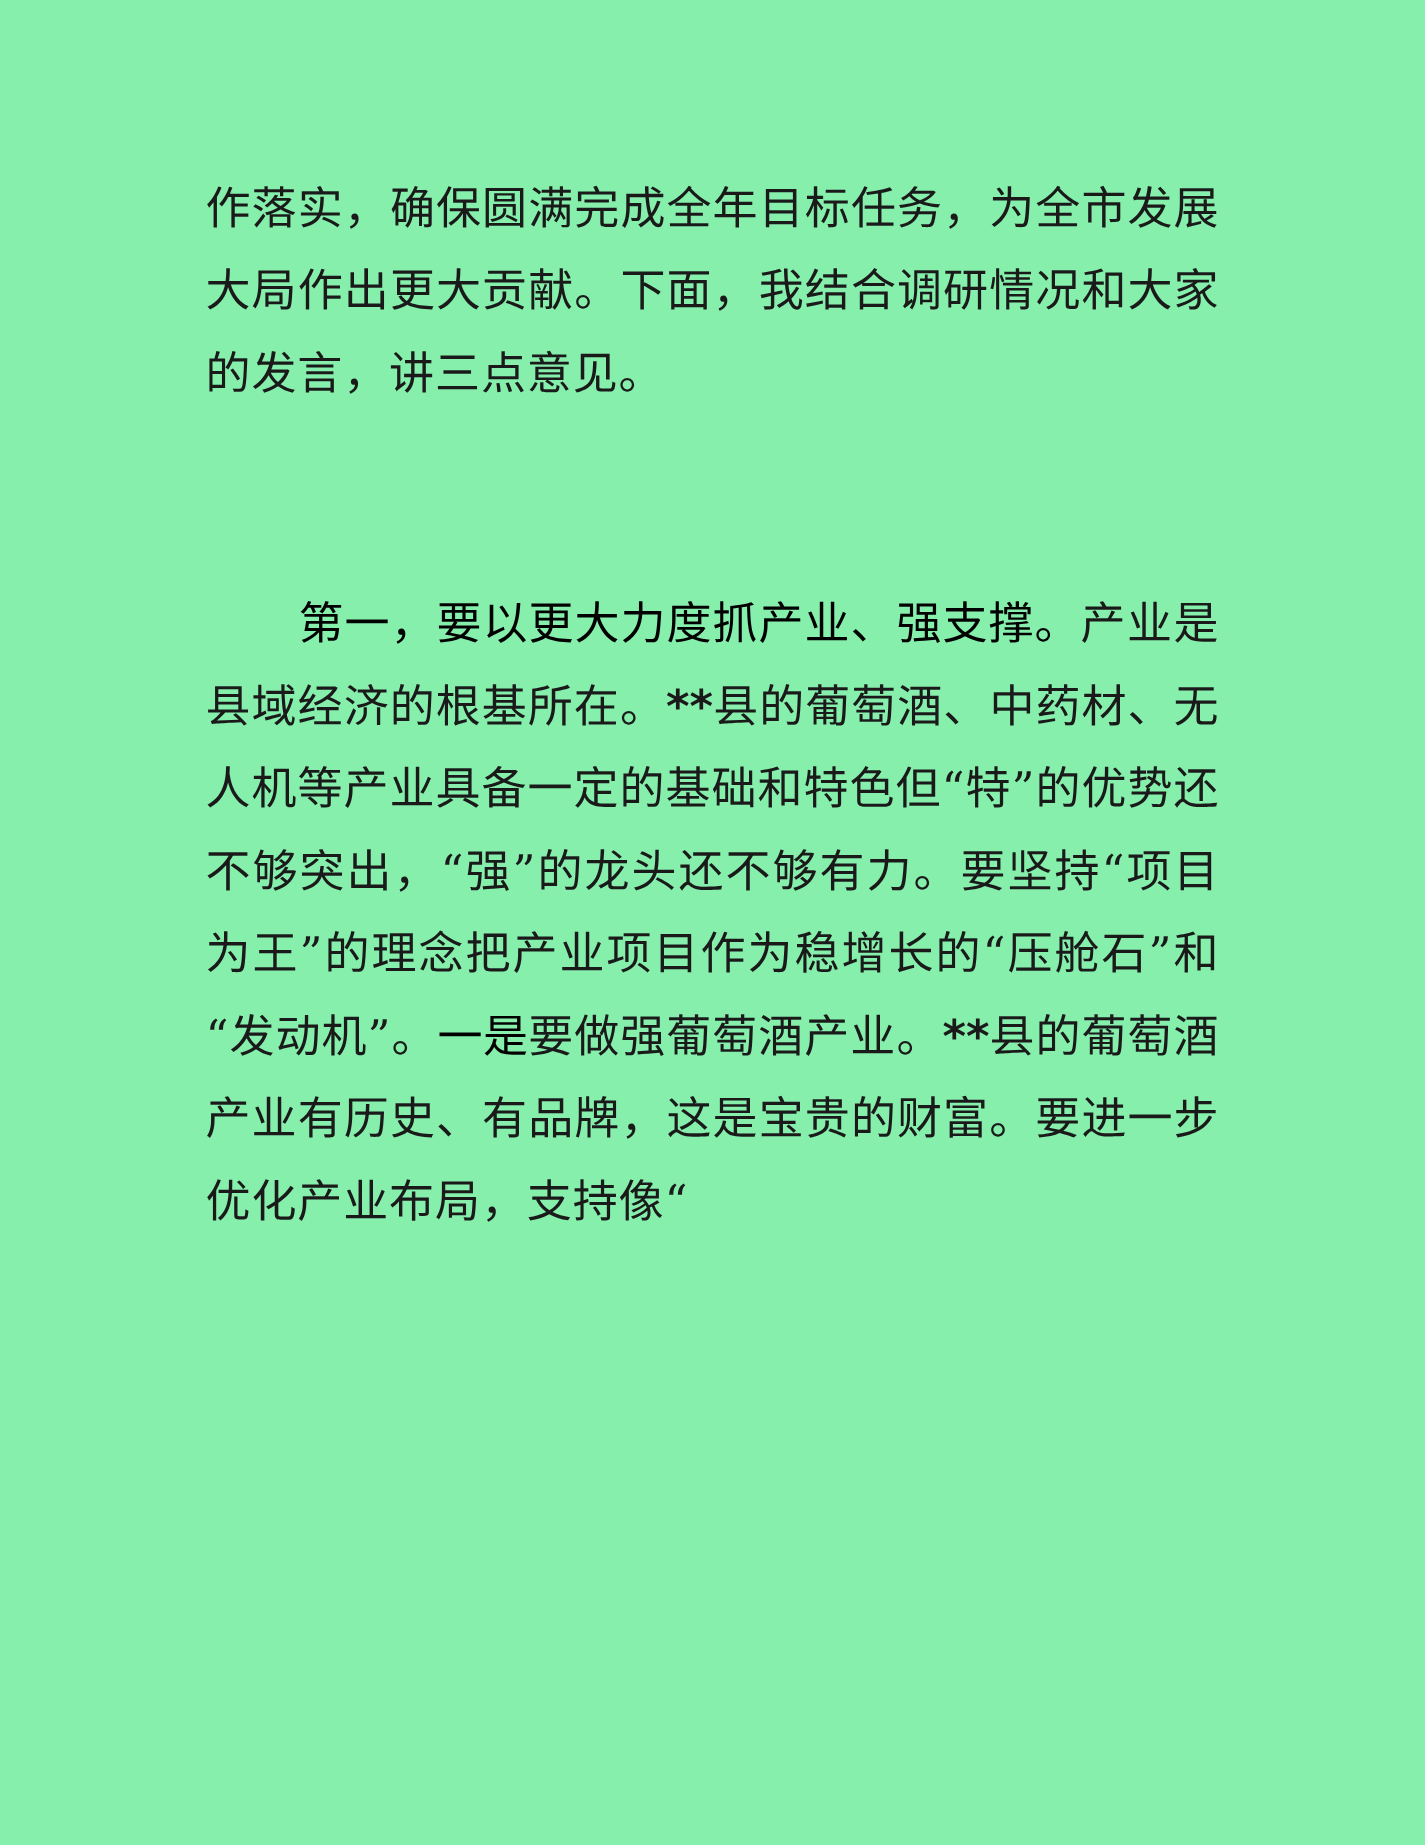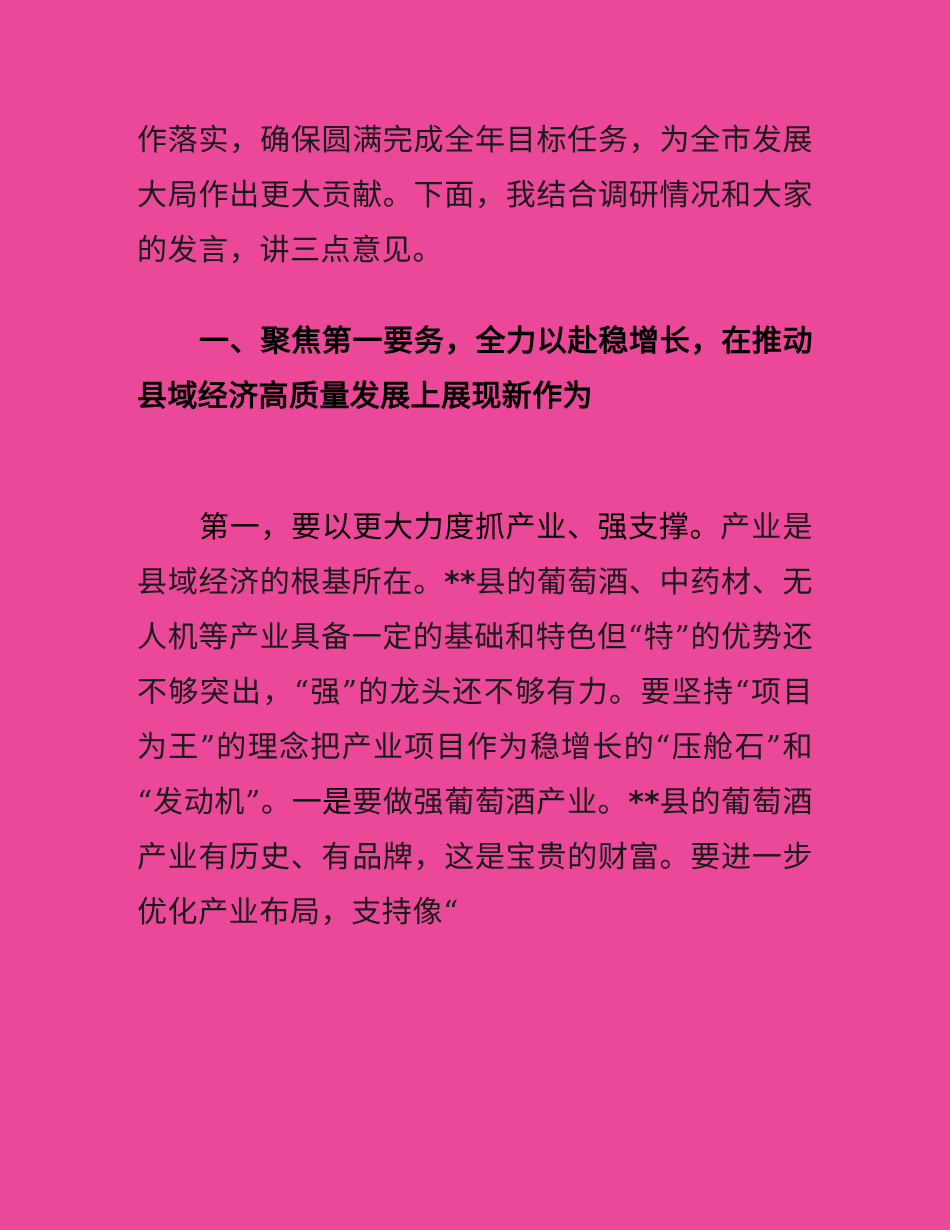--- a/index.html
+++ b/index.html
@@ -11,21 +11,21 @@
 
   body {
     font-family: "DejaVu Serif", "Liberation Serif", serif;
   }
 
   .page {
     position: relative;
     width: 950px;
     height: 1230px;
     margin: 0 auto;
-    background: #ec4899;
+    background: #86efac;
     overflow: hidden;
     box-sizing: border-box;
   }
 
   .content {
     position: absolute;
     left: 137px;
     top: 112px;
     width: 676px;
   }
@@ -86,21 +86,20 @@
 </head>
 <body>
 
 <div class="page">
   <div class="content">
 
     <p class="para">作落实，确保圆满完成全年目标任务，为全市发展大局作出更大贡献。下面，我结合调研情况和大家的发言，讲三点意见。</p>
 
     <div class="gap-md"></div>
 
-    <p class="heading">一、聚焦第一要务，全力以赴稳增长，在推动县域经济高质量发展上展现新作为</p>
 
     <div class="gap-md"></div>
 
 
     <div class="gap-lg"></div>
 
     <p class="para indent clipped"><span class="b">第一，要以更大力度抓产业、强支撑。</span><span>产业是县域经济的根基所在。</span><span class="ast">**</span><span>县的葡萄酒、中药材、无人机等产业具备一定的基础和特色但“特”的优势还不够突出，“强”的龙头还不够有力。要坚持“项目为王”的理念把产业项目作为稳增长的“压舱石”和“发动机”。</span><span class="b">一是</span><span>要做强葡萄酒产业。</span><span class="ast">**</span><span>县的葡萄酒产业有历史、有品牌，这是宝贵的财富。要进一步优化产业布局，支持像“</span></p>
 
   </div>
 </div>

